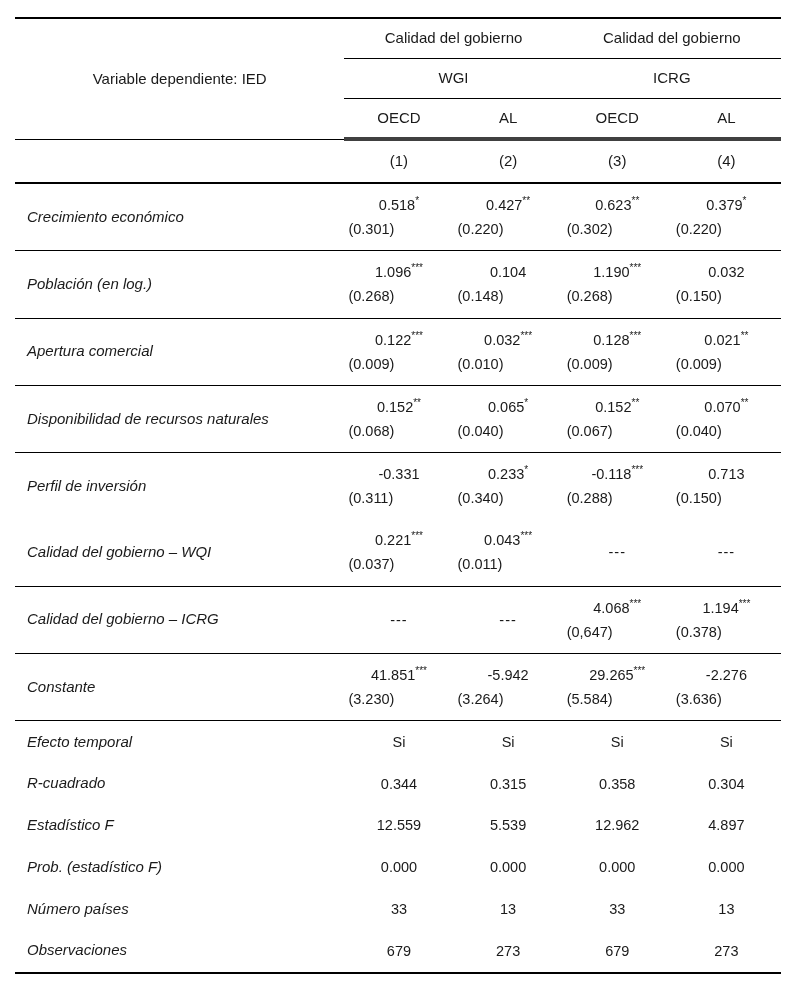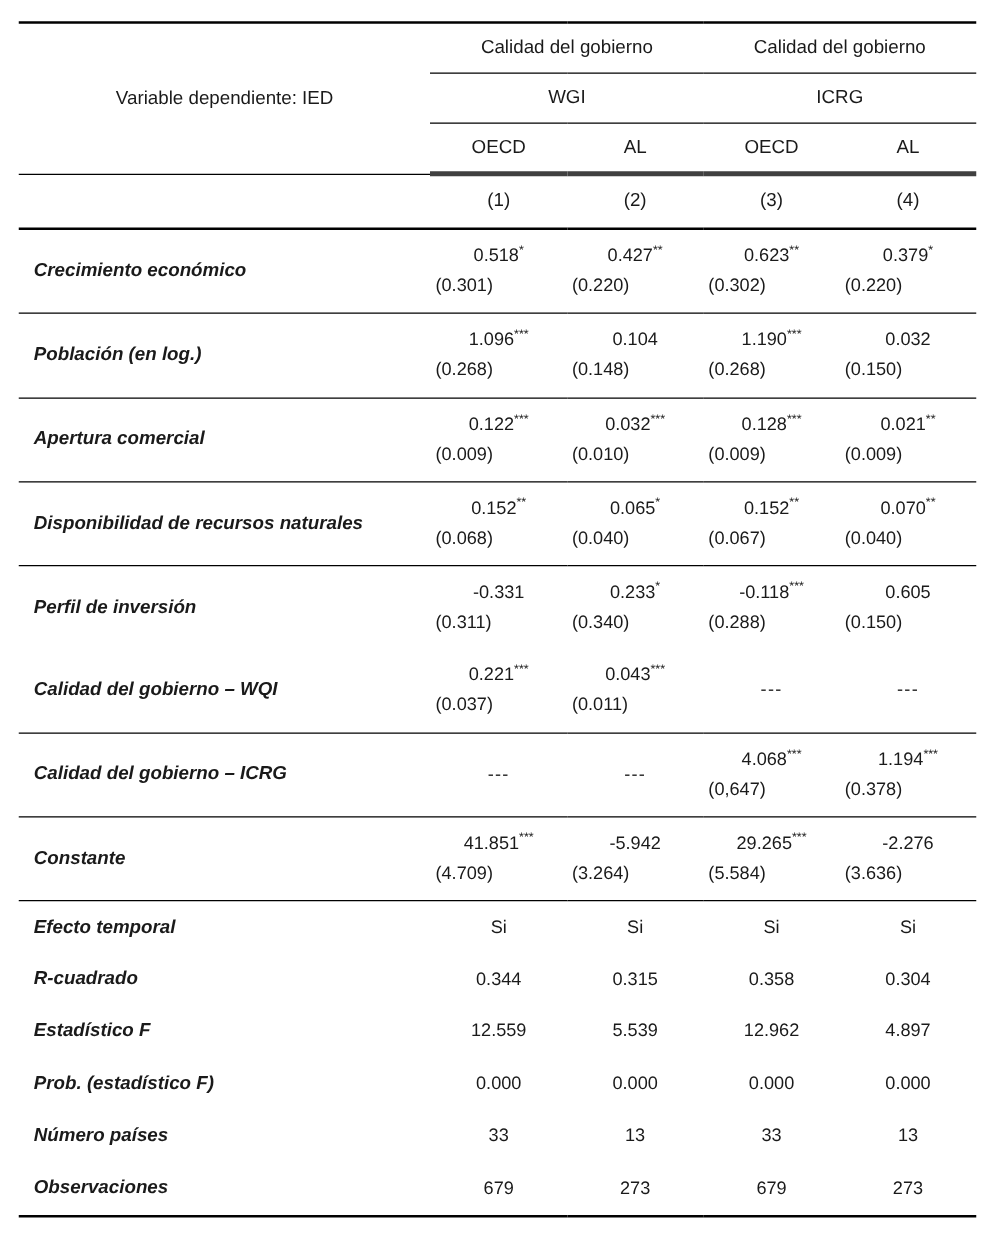--- a/index.html
+++ b/index.html
@@ -26,21 +26,21 @@
   tr.nums th, tr.nums td { border-bottom: 2px solid #000; padding: 11px 4px; }
 
   tbody.group.ruled { border-bottom: 1px solid #000; }
 
   td.rowlabel {
     font-style: italic;
     font-size: 15px;
     text-align: left;
     padding: 6px 8px 6px 12px;
     vertical-align: middle;
-    font-weight: bold;
+    font-weight: normal;
   }
   td.val  { text-align: center; font-size: 14.5px; padding: 12px 4px 3px; font-weight: normal; }
   td.err  { text-align: left; font-size: 14.5px; padding: 3px 4px 12px; font-weight: normal; }
   td.dash { vertical-align: middle; text-align: center; font-size: 14.5px; padding: 4px; letter-spacing: 1px; font-weight: normal; }
   sup.stars { font-size: 10px; line-height: 0; }
 
   tbody#stats-body td.val      { padding: 11.5px 4px; }
   tbody#stats-body td.rowlabel { padding: 11.5px 8px 11.5px 12px; }
 </style>
 </head>
@@ -138,21 +138,21 @@
           <td class="err">(0.067)</td>
           <td class="err">(0.040)</td>
         </tr>
       </tbody>
       <tbody class="group">
         <tr>
           <td class="rowlabel" rowspan="2">Perfil de inversión</td>
           <td class="val">-0.331</td>
           <td class="val">0.233<sup class="stars">*</sup></td>
           <td class="val">-0.118<sup class="stars">***</sup></td>
-          <td class="val">0.605</td>
+          <td class="val">0.713</td>
         </tr>
         <tr>
           <td class="err">(0.311)</td>
           <td class="err">(0.340)</td>
           <td class="err">(0.288)</td>
           <td class="err">(0.150)</td>
         </tr>
       </tbody>
       <tbody class="group ruled">
         <tr>
@@ -182,21 +182,21 @@
       </tbody>
       <tbody class="group ruled">
         <tr>
           <td class="rowlabel" rowspan="2">Constante</td>
           <td class="val">41.851<sup class="stars">***</sup></td>
           <td class="val">-5.942</td>
           <td class="val">29.265<sup class="stars">***</sup></td>
           <td class="val">-2.276</td>
         </tr>
         <tr>
-          <td class="err">(4.709)</td>
+          <td class="err">(3.230)</td>
           <td class="err">(3.264)</td>
           <td class="err">(5.584)</td>
           <td class="err">(3.636)</td>
         </tr>
       </tbody>
       <tbody id="stats-body">
         <tr>
           <td class="rowlabel">Efecto temporal</td>
           <td class="val">Si</td>
           <td class="val">Si</td>

